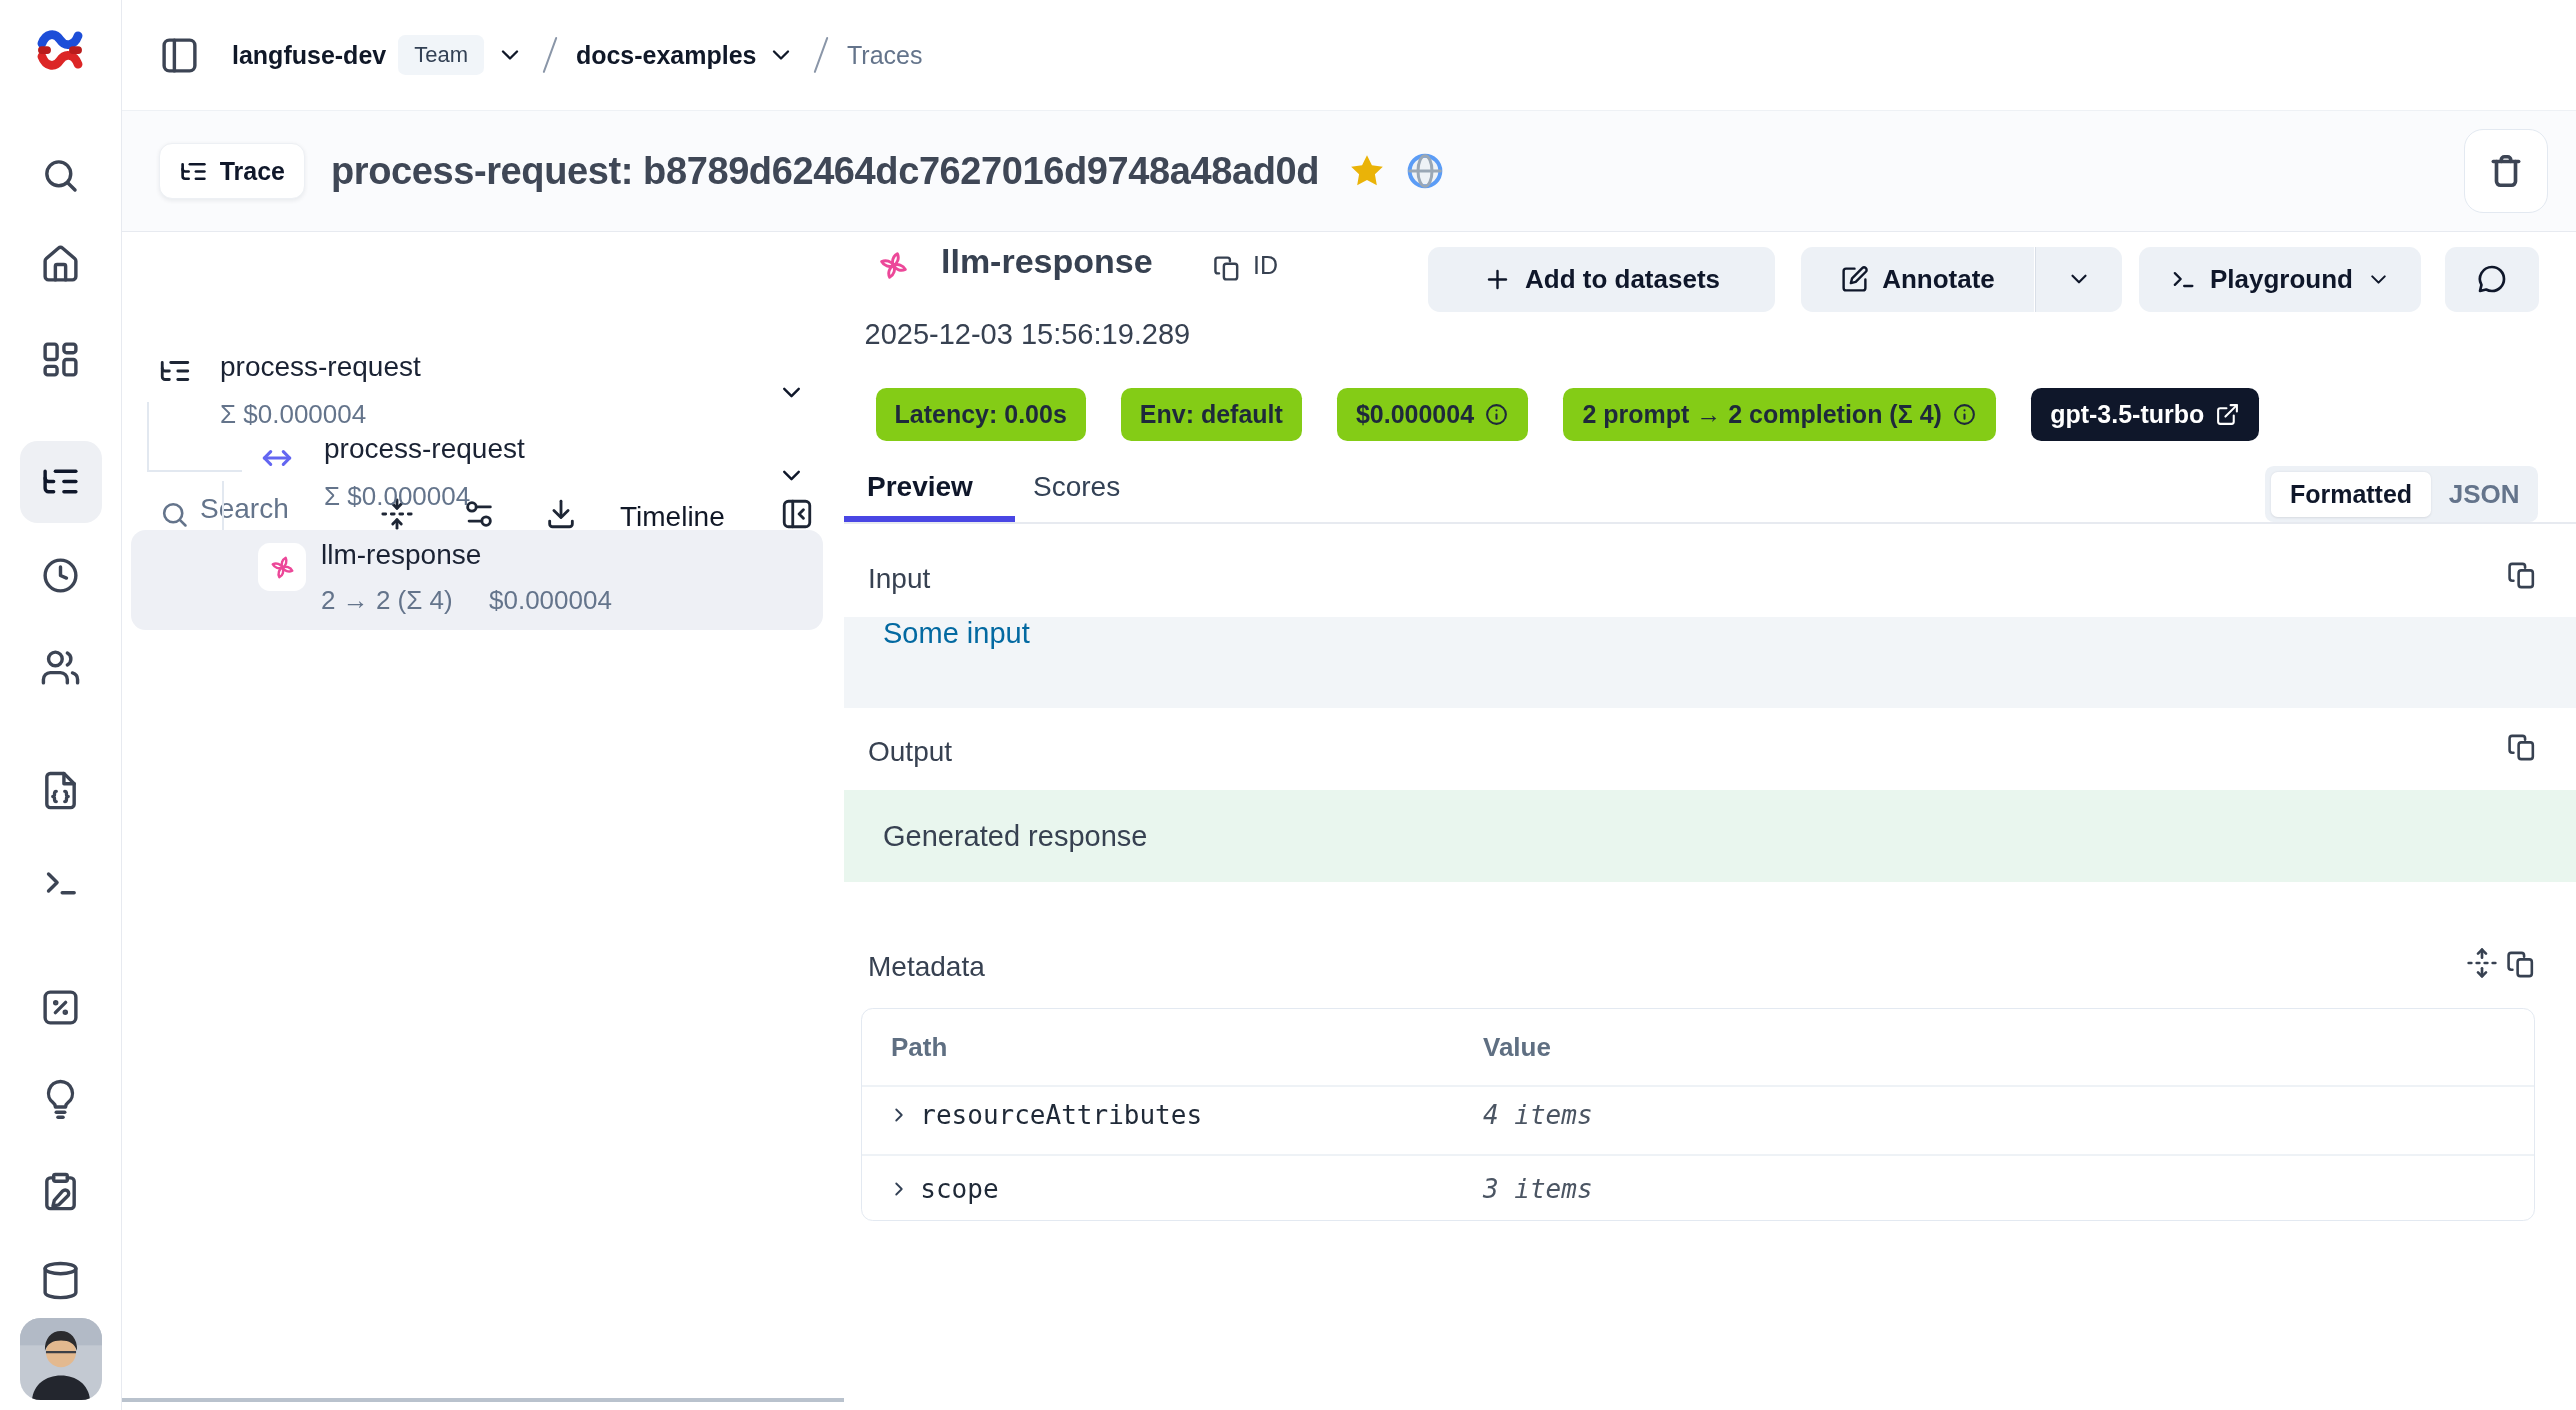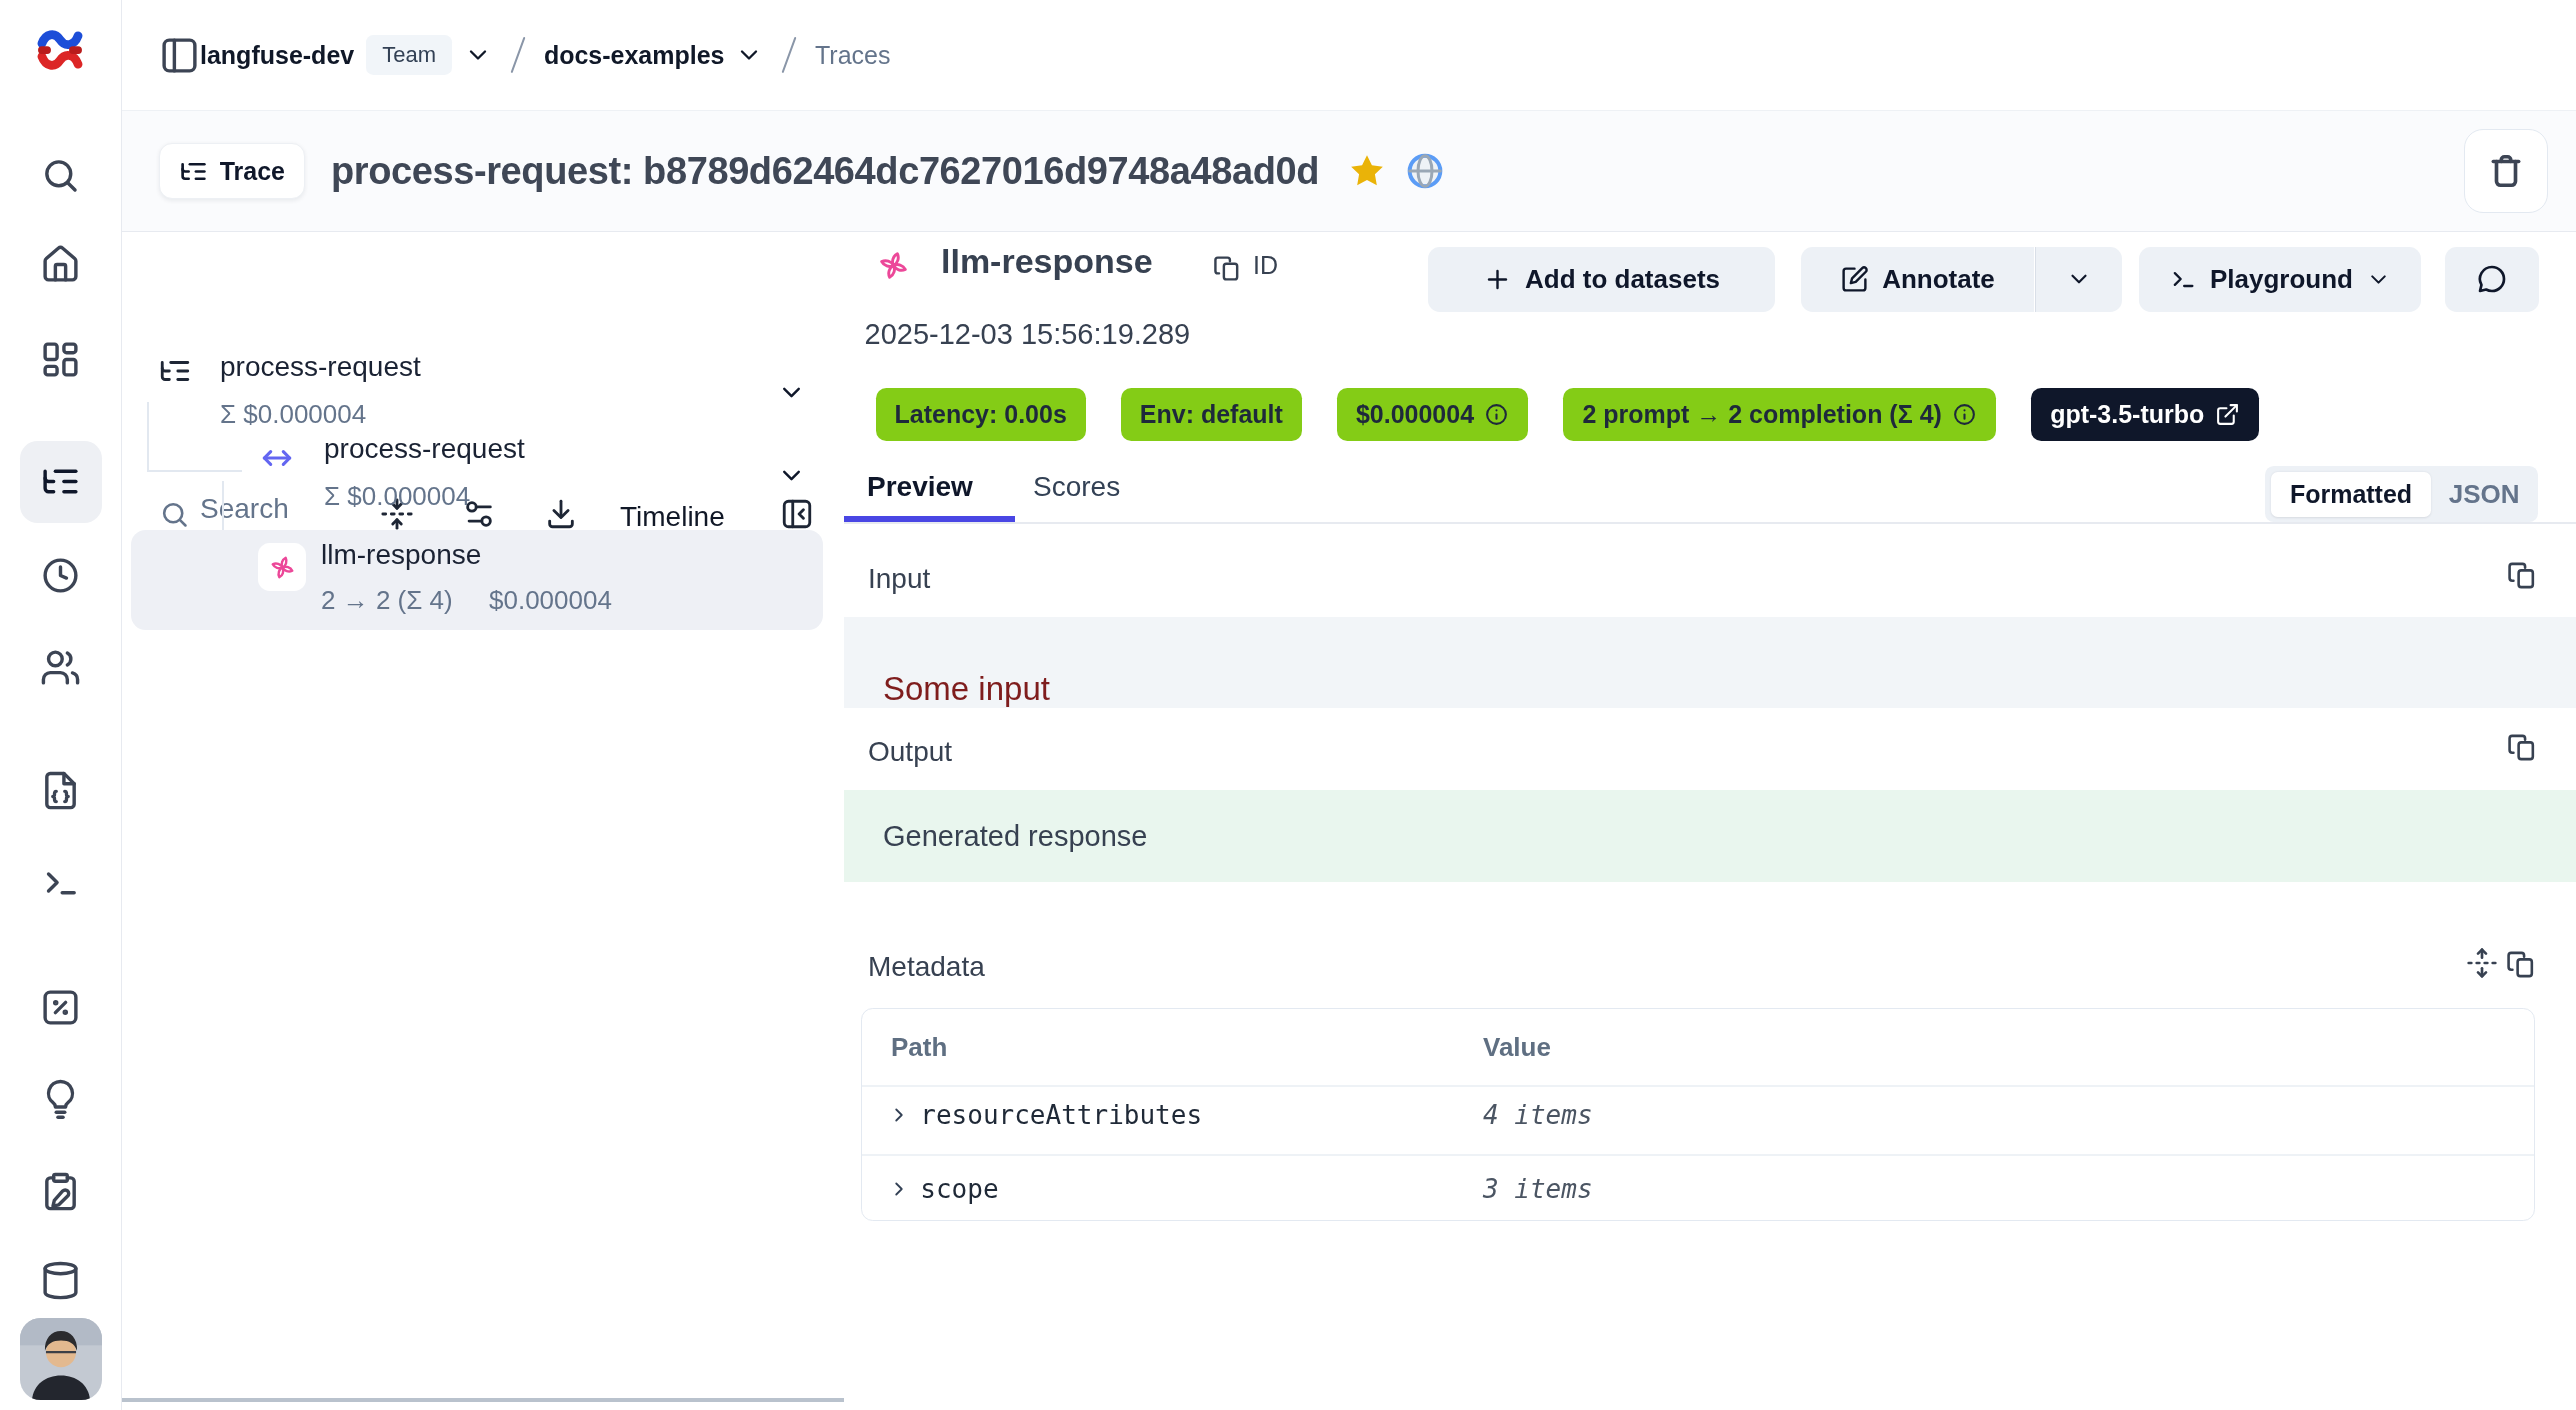--- a/index.html
+++ b/index.html
@@ -10,21 +10,21 @@
   .ic { stroke:currentColor; fill:none; stroke-width:2; stroke-linecap:round; stroke-linejoin:round; }
 
   
   #rail { position:absolute; left:0; top:0; width:122px; height:1410px; background:#fff; border-right:0.7px solid #e7eaf0; z-index:5; }
   .rail-ic { position:absolute; left:40px; width:41px; height:41px; color:#3c4454; }
   .rail-active-bg { position:absolute; left:20px; top:441px; width:82px; height:82px; background:#eef0f4; border-radius:17.6px; }
   #avatar { position:absolute; left:20px; top:1318px; width:82px; height:82px; border-radius:20.5px; overflow:hidden; }
 
   
   #topbar { position:absolute; left:122px; top:0; right:0; height:110px; background:#fff; display:flex; align-items:center; padding-left:37px; }
-  .tb-org { font-size:25px; font-weight:600; color:#101828; }
+  .tb-org { font-size:25px; font-weight:600; color:#101828; margin-left:32px; }
   .tb-team { margin-left:12px; background:#f1f5f9; color:#334155; font-size:22px; font-weight:500; padding:7.3px 16px; border-radius:7.3px; }
   .tb-chev { margin-left:11.7px; width:28px; height:28px; color:#101828; }
   .tb-slash { margin-left:25px; margin-right:0; width:2.2px; height:38px; background:#8a96a8; transform:rotate(20deg); border-radius:1.5px; }
   .tb-proj { font-size:25px; font-weight:600; color:#101828; margin-left:25px; }
   .tb-traces { font-size:25px; font-weight:500; color:#64748b; margin-left:25px; }
   #panel-toggle { width:41px; height:41px; color:#3c4454; }
 
   
   #trace-row { position:absolute; left:122px; top:110px; right:0; height:122px; background:#fafbfd; border-top:0.7px solid #eef1f5; border-bottom:0.7px solid #e7eaf0; display:flex; align-items:center; padding-left:37px; }
   #trace-pill { display:flex; align-items:center; gap:11.7px; background:#fff; border:0.7px solid #edf0f4; box-shadow:0 1.5px 4.4px rgba(15,23,42,.07); border-radius:13px; height:56px; padding:0 19px; font-size:25px; font-weight:600; color:#0f172a; }
@@ -61,21 +61,21 @@
   .badge.dark { background:#0f172a; color:#fff; }
   #tab-preview { position:absolute; left:23px; top:239px; font-size:28px; font-weight:600; color:#0f172a; }
   #tab-scores { position:absolute; left:189px; top:239px; font-size:28px; font-weight:500; color:#334155; }
   #tab-underline { position:absolute; left:0; top:284px; width:171px; height:6.6px; background:#4946e4; }
   #tabs-border { position:absolute; left:0; top:290px; right:0; height:1.5px; background:#e7eaf0; }
   #view-toggle { position:absolute; left:1421px; top:234px; width:273px; height:56px; background:#edf1f6; border-radius:8.8px; display:flex; align-items:center; padding:0 5.9px; }
   #vt-formatted { background:#fff; border-radius:6.6px; height:45px; display:flex; align-items:center; padding:0 19px; font-size:25px; font-weight:600; color:#0f172a; box-shadow:0 0.7px 2.2px rgba(15,23,42,.1); }
   #vt-json { font-size:26px; font-weight:600; color:#64748b; padding:0 17.6px; }
   .sec-head { position:absolute; left:24px; font-size:28px; font-weight:500; color:#374151; }
   .sec-copy { position:absolute; left:1663px; width:31px; height:31px; color:#374151; }
-  #input-block { position:absolute; left:0; top:385px; width:1732px; height:91px; background:#f2f5f8; display:flex; align-items:flex-end; padding-left:39px; font-size:33px; color:#7f1d1d; }
+  #input-block { position:absolute; left:0; top:385px; width:1732px; height:91px; background:#f2f5f8; display:flex; align-items:flex-start; padding-left:39px; font-size:29px; color:#0369a1; }
   #output-block { position:absolute; left:0; top:558px; width:1732px; height:92px; background:#e9f6ee; display:flex; align-items:center; padding-left:39px; font-size:29px; color:#374151; }
   #meta-expand { position:absolute; left:1622px; top:715px; width:32px; height:32px; color:#374151; }
   #meta-copy { position:absolute; left:1662px; top:717px; width:31px; height:31px; color:#374151; }
   #meta-table { position:absolute; left:17px; top:776px; width:1674px; height:213px; border:1.5px solid #e3e9f1; border-radius:11.7px; background:#fff; }
   .mt-head { position:absolute; top:0; height:76px; display:flex; align-items:center; font-size:26px; font-weight:600; color:#5f6f82; }
   .mt-row { position:absolute; left:0; right:0; display:flex; align-items:center; }
   .mt-divider { position:absolute; left:0; right:0; height:1.5px; background:#eef2f6; }
   .mono { font-family:"DejaVu Sans Mono", monospace; font-size:26px; color:#1f2937; }
   .mono-val { font-family:"DejaVu Sans Mono", monospace; font-size:26px; font-style:italic; color:#4b5563; }
   .row-chev { width:22px; height:22px; color:#334155; }

